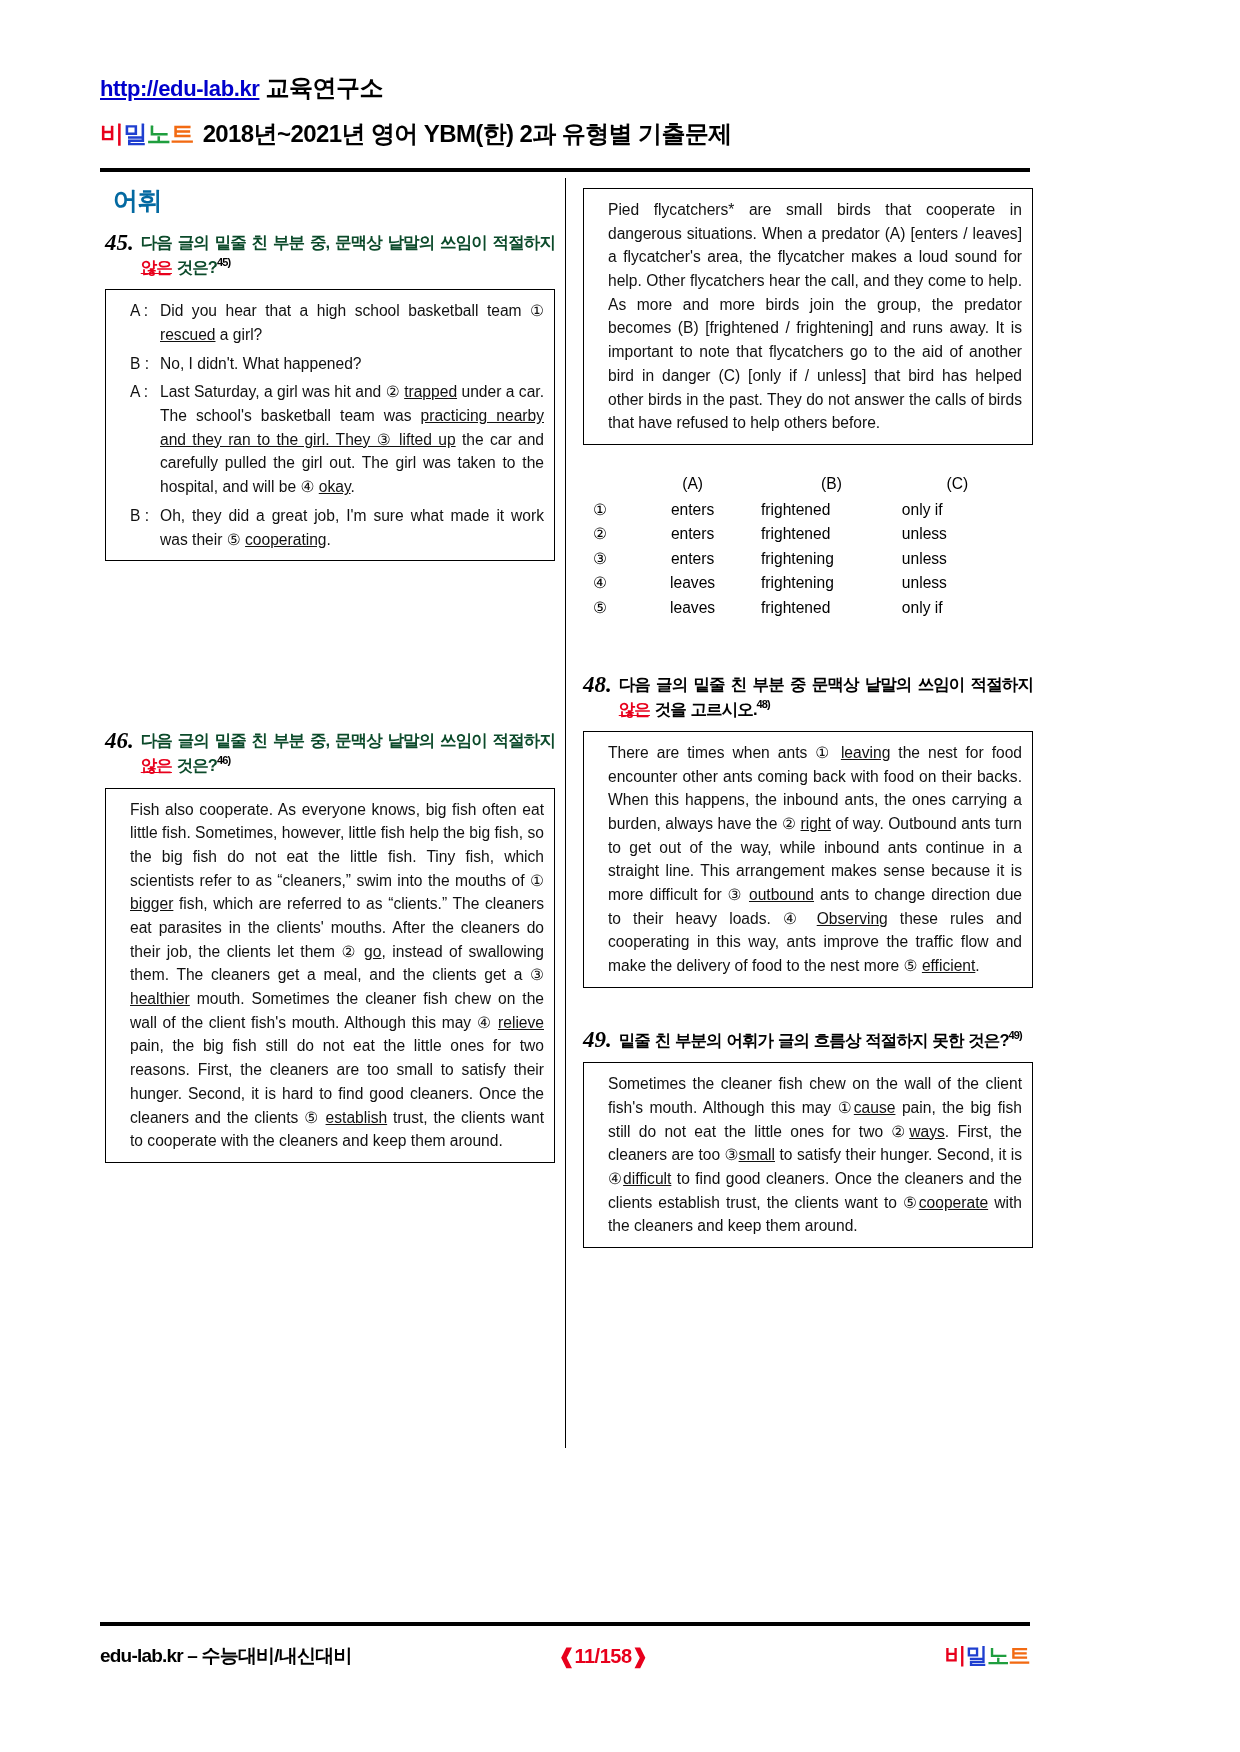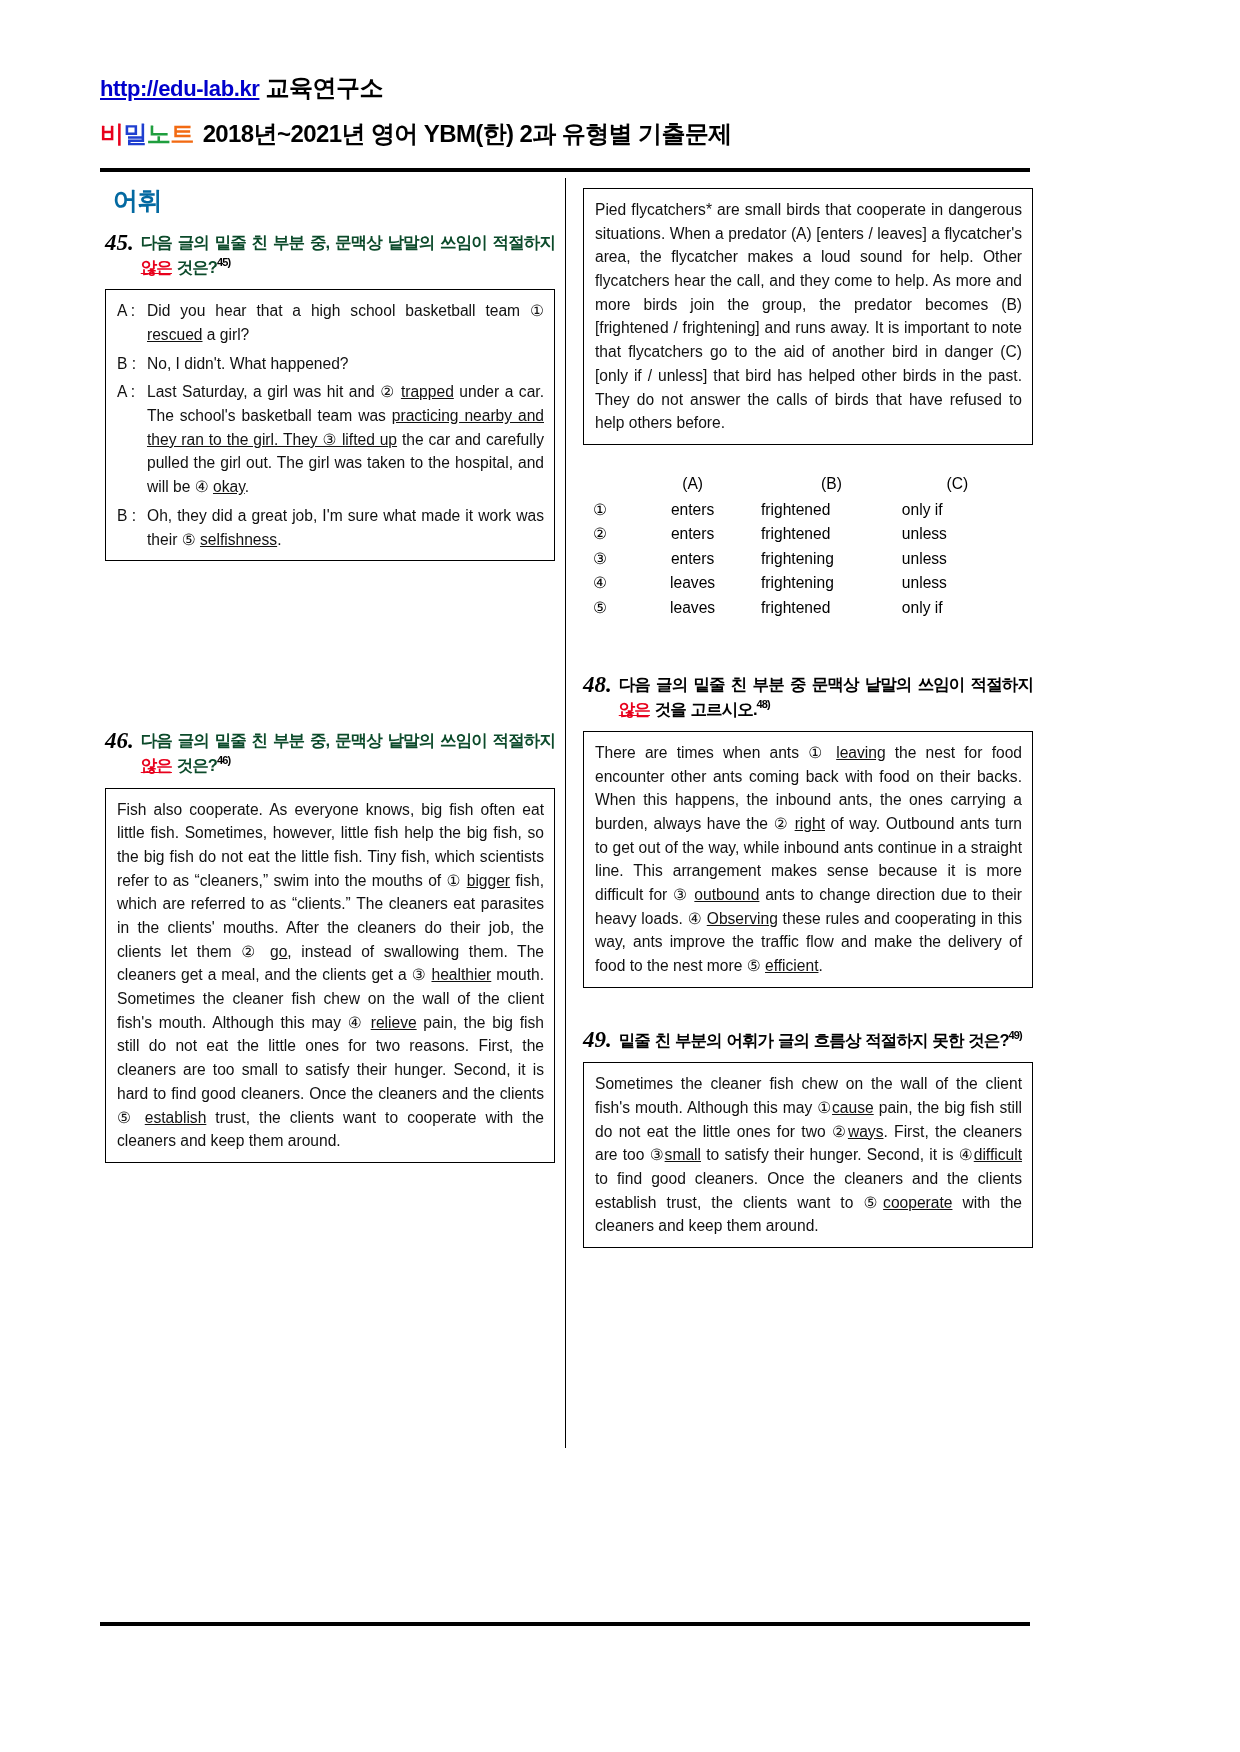--- a/index.html
+++ b/index.html
@@ -130,21 +130,21 @@
   .sup {
     font-size: 11px;
     vertical-align: super;
     font-weight: bold;
     color: #000000;
   }
 
   
   .box {
     border: 1.6px solid #000000;
-    padding: 9px 10px 9px 11px;
+    padding: 9px 10px 9px 24px;
     margin-top: 10px;
     font-size: 15.6px;
     line-height: 1.52;
     text-align: justify;
     text-justify: inter-word;
     color: #111111;
     box-sizing: border-box;
   }
   .box p {
     margin: 0;
@@ -266,21 +266,21 @@
         <div class="dlg">
           <span class="dlg-spk">B :</span>
           <span class="dlg-body">No, I didn't. What happened?</span>
         </div>
         <div class="dlg">
           <span class="dlg-spk">A :</span>
           <span class="dlg-body"><span>Last Saturday, a girl was hit and ② </span><u>trapped</u><span> under a car. The school's basketball team was </span><u>practicing nearby and they ran to the girl. They ③ lifted up</u><span> the car and carefully pulled the girl out. The girl was taken to the hospital, and will be ④ </span><u>okay</u><span>.</span></span>
         </div>
         <div class="dlg">
           <span class="dlg-spk">B :</span>
-          <span class="dlg-body"><span>Oh, they did a great job, I'm sure what made it work was their ⑤ </span><u>selfishness</u><span>.</span></span>
+          <span class="dlg-body"><span>Oh, they did a great job, I'm sure what made it work was their ⑤ </span><u>cooperating</u><span>.</span></span>
         </div>
       </div>
     </div>
 
     <div class="q" style="margin-top:168px;">
       <div class="q-head q-green">
         <span class="q-num">46.</span>
         <span class="q-text"><span>다음 글의 밑줄 친 부분 중, 문맥상 낱말의 쓰임이 적절하지 </span><span class="neg">않은</span><span> 것은?</span><span class="sup">46)</span></span>
       </div>
       <div class="box">
@@ -357,14 +357,21 @@
         <span class="q-text"><span>밑줄 친 부분의 어휘가 글의 흐름상 적절하지 못한 것은?</span><span class="sup">49)</span></span>
       </div>
       <div class="box">
         <p><span> Sometimes the cleaner fish chew on the wall of the client fish's mouth. Although this may ①</span><u>cause</u><span> pain, the big fish still do not eat the little ones for two ②</span><u>ways</u><span>. First, the cleaners are too ③</span><u>small</u><span> to </span><span>satisfy their hunger. Second, it is ④</span><u>difficult</u><span> to find good cleaners. Once the cleaners and the clients establish trust, the clients want to ⑤</span><u>cooperate</u><span> with the cleaners and keep them around.</span></p>
       </div>
     </div>
 
   </div>
 
   <div class="rule-bottom"></div>
+  <div class="footer">
+    <div class="footer-left">edu-lab.kr – 수능대비/내신대비</div>
+    <div class="footer-center">❰11/158❱</div>
+    <div class="footer-right">
+      <span class="logo-bi">비</span><span class="logo-mil">밀</span><span class="logo-no">노</span><span class="logo-teu">트</span>
+    </div>
+  </div>
 
 </div>
 
 </body></html>

